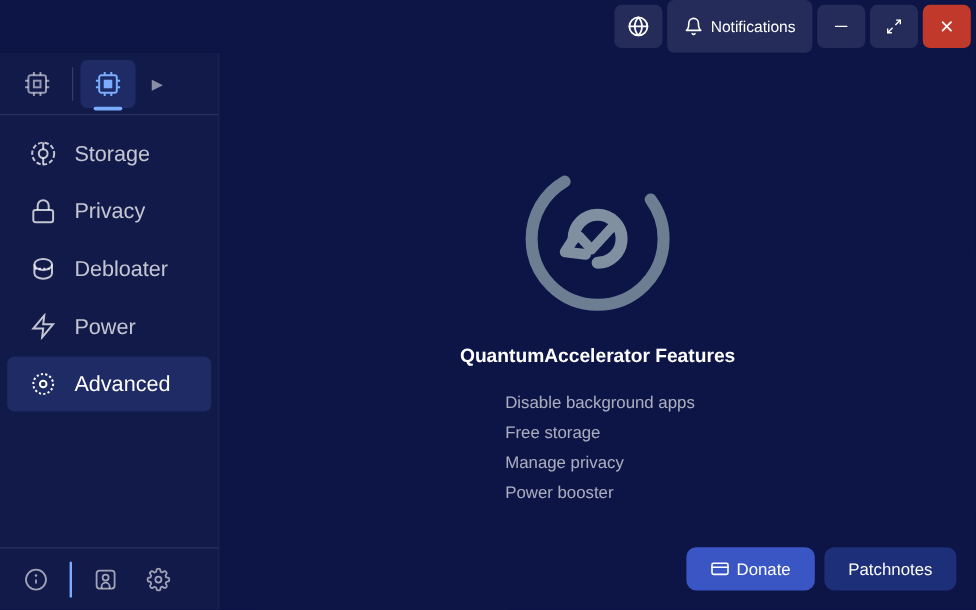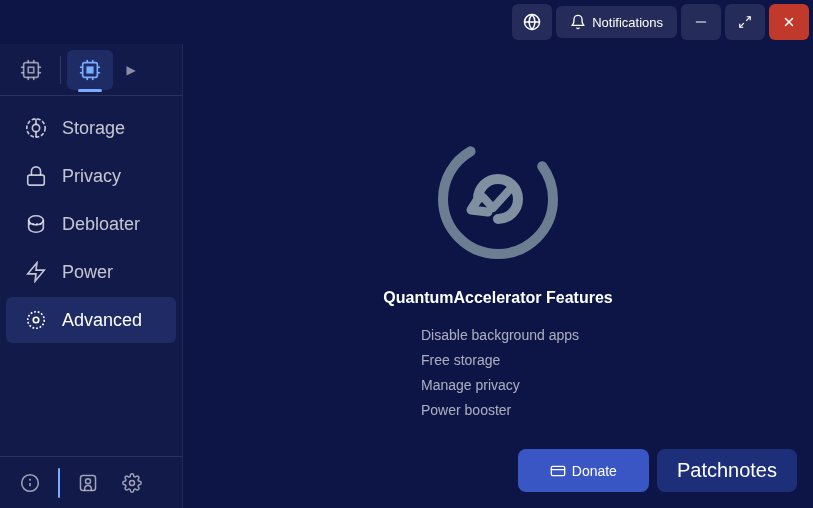--- a/index.html
+++ b/index.html
@@ -33,21 +33,21 @@
       border-radius: 6px;
       cursor: pointer;
       display: flex;
       align-items: center;
       justify-content: center;
       color: #ffffff;
       font-size: 16px;
     }
     .top-bar-btn.close-btn { background: #c0392b; }
     .notifications-btn {
-      height: 32px;
+      height: 44px;
       padding: 0 14px;
       background: rgba(255,255,255,0.1);
       border: none;
       border-radius: 6px;
       cursor: pointer;
       display: flex;
       align-items: center;
       gap: 6px;
       color: #ffffff;
       font-size: 13px;
@@ -226,40 +226,40 @@
     
     .content-bottom-btns {
       position: absolute;
       bottom: 16px;
       right: 16px;
       display: flex;
       gap: 8px;
     }
     .donate-btn {
       display: flex;
-      align-items: center;
+      align-items: flex-end;
       gap: 6px;
-      padding: 10px 32px;
+      padding: 10px 20px;
       background: #3a56c5;
       border: none;
       border-radius: 8px;
       color: #ffffff;
       font-size: 14px;
       font-weight: 500;
       cursor: pointer;
     }
     .patchnotes-btn {
       display: flex;
       align-items: center;
       padding: 10px 20px;
       background: #1e2f7a;
       border: none;
       border-radius: 8px;
       color: #ffffff;
-      font-size: 20px;
+      font-size: 14px;
       font-weight: 500;
       cursor: pointer;
     }
 
     
     .sidebar-items::-webkit-scrollbar { width: 4px; }
     .sidebar-items::-webkit-scrollbar-track { background: transparent; }
     .sidebar-items::-webkit-scrollbar-thumb { background: rgba(255,255,255,0.2); border-radius: 2px; }
   </style>
 </head>

